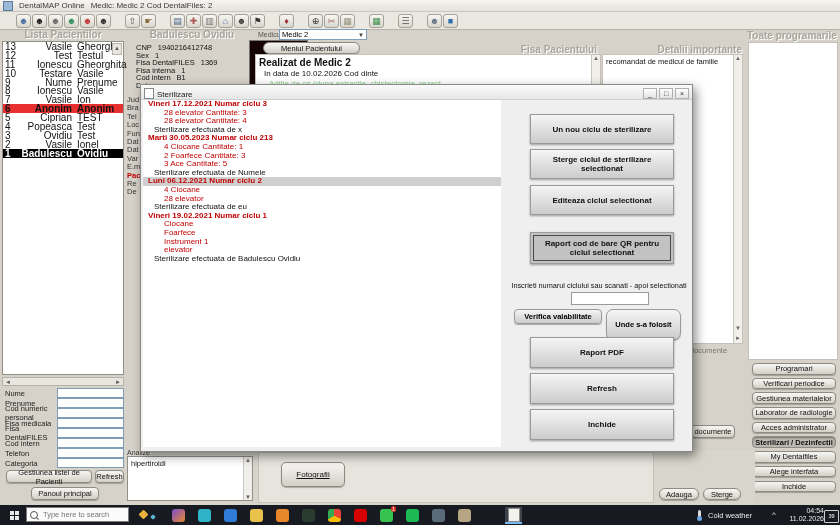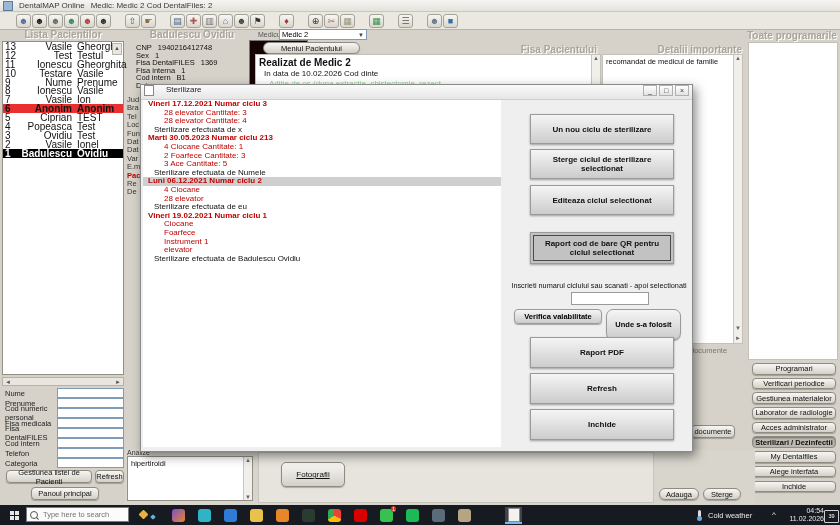--- a/index.html
+++ b/index.html
@@ -52,21 +52,21 @@
   .greentxt{color:var(--green);}
   .sbtrack{position:absolute;top:0;right:0;width:8px;height:100%;background:#f0efe9;border-left:1px solid #c9c6bd;
            font-size:6px;color:#666;text-align:center;}
   
   .sidebtn{width:84px;height:11.5px;margin:0 0 3.2px 0;}
   .sidebtn.active{background:#bcb9b1;box-shadow:inset 0 1px 2px rgba(0,0,0,.4);font-weight:bold;}
   
   .dialog{left:140px;top:84px;width:551px;height:366px;background:#efefef;border:1px solid #8a8a8a;
           box-shadow:3px 4px 10px rgba(0,0,0,.45);z-index:50;}
   .dlg-title{height:14px;background:linear-gradient(#fbfbfb,#e6e6e6);border-bottom:1px solid #cfcfcf;
-             display:flex;align-items:flex-start;font-size:8px;color:#222;padding-left:3px;gap:12px;}
+             display:flex;align-items:flex-end;font-size:8px;color:#222;padding-left:3px;gap:3px;}
   .dlg-ctl{margin-left:auto;display:flex;gap:2px;padding-right:3px;}
   .dlg-ctl div{width:14px;height:11px;border:1px solid #b0b0b0;background:linear-gradient(#fefefe,#e3e3e3);
                font-size:7px;line-height:10px;text-align:center;color:#333;box-sizing:border-box;}
   .dlg-list{position:absolute;left:2px;top:15px;width:358px;height:347px;background:#fff;overflow:hidden;}
   .s-line{font-size:8px;line-height:8.6px;white-space:nowrap;}
   .s-head{color:var(--red);font-weight:bold;padding-left:5px;}
   .s-head.sel{background:#cfcfcf;}
   .s-item{color:var(--red);padding-left:21px;}
   .s-foot{color:#111;padding-left:11px;}
   .dlg-btn{position:absolute;left:389px;width:144px;background:linear-gradient(#f5f5f5,#cccccc);

